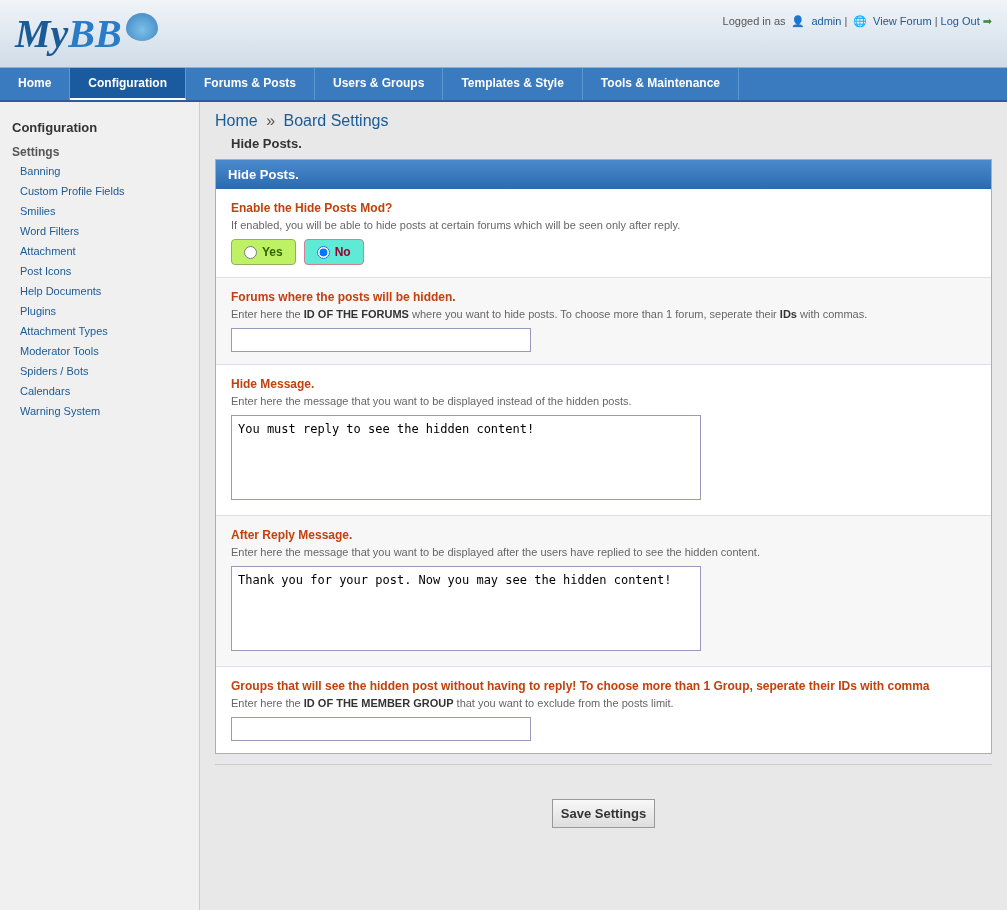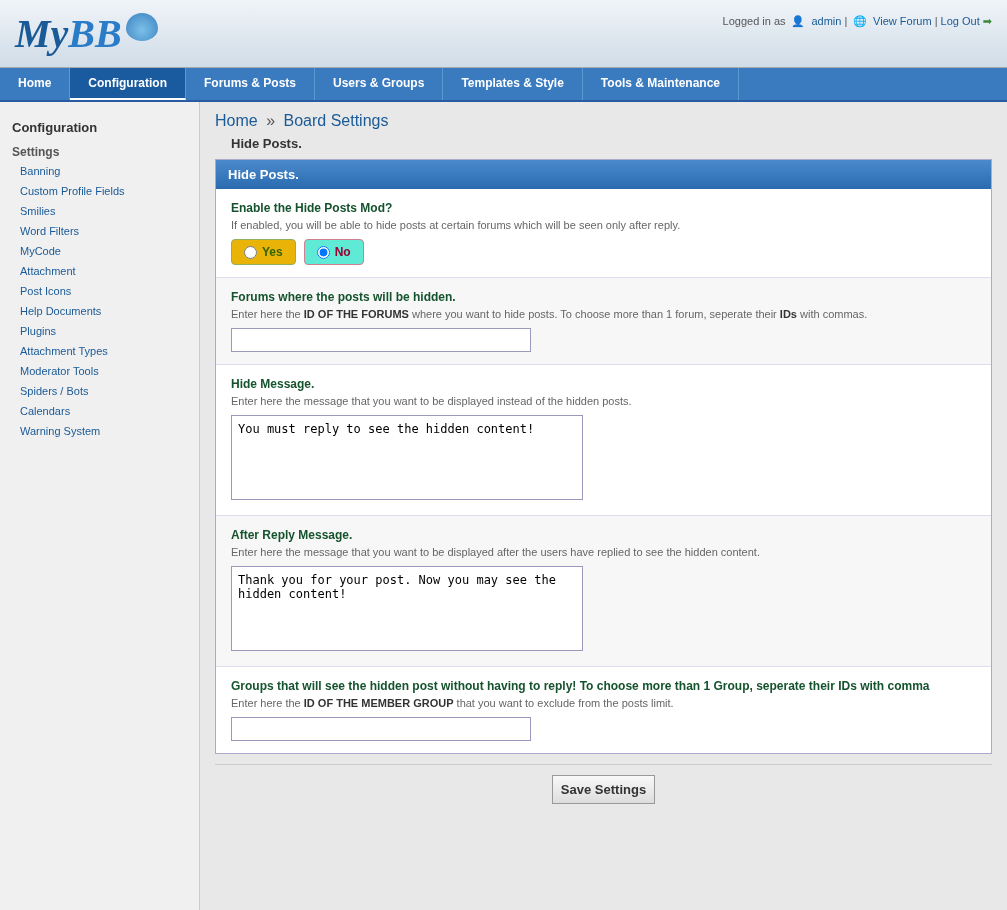--- a/index.html
+++ b/index.html
@@ -36,38 +36,38 @@
 
     
     .panel { border: 1px solid #aac; margin-bottom: 10px; background: #fff; }
     .panel-header { background: linear-gradient(180deg, #4a8acc 0%, #2a6aaf 100%); color: #fff; font-size: 13px; font-weight: bold; padding: 7px 12px; }
     .panel-body { padding: 0; }
 
     .form-row { padding: 12px 15px; border-bottom: 1px solid #dde; background: #fff; }
     .form-row:last-child { border-bottom: none; }
     .form-row.alt { background: #f7f7f7; }
 
-    .field-label { font-size: 12px; font-weight: bold; color: #14532d; margin-bottom: 4px; }
+    .field-label { font-size: 12px; font-weight: bold; color: #c2410c; margin-bottom: 4px; }
     .field-desc { font-size: 11px; color: #666; margin-bottom: 8px; }
     .field-desc strong { color: #333; }
 
     
     .radio-group { display: flex; gap: 8px; margin-top: 6px; }
     .radio-btn { display: flex; align-items: center; gap: 5px; padding: 5px 12px; border: 1px solid #aaa; border-radius: 4px; cursor: pointer; font-size: 12px; font-weight: bold; }
-    .radio-btn.yes-btn { background: #eab308; border-color: #90b060; color: #336600; }
+    .radio-btn.yes-btn { background: #bef264; border-color: #90b060; color: #336600; }
     .radio-btn.no-btn { background: #5eead4; border-color: #d08090; color: #990033; }
     .radio-btn input[type="radio"] { cursor: pointer; }
 
     
     .text-input { border: 1px solid #99b; padding: 4px 6px; width: 300px; font-size: 12px; background: #fff; }
-    textarea.text-area { border: 1px solid #99b; padding: 6px; width: 352px; height: 85px; font-size: 12px; background: #fff; resize: none; }
+    textarea.text-area { border: 1px solid #99b; padding: 6px; width: 470px; height: 85px; font-size: 12px; background: #fff; resize: none; }
 
     
     .save-area { background: #e8e8e8; border-top: 1px solid #ccc; padding: 10px 15px; text-align: center; margin-top: 10px; }
-    .save-btn { background: linear-gradient(180deg, #f8f8f8 0%, #ddd 100%); border: 1px solid #999; padding: 6px 8px; font-size: 13px; font-weight: bold; cursor: pointer; color: #333; }
+    .save-btn { background: linear-gradient(180deg, #f8f8f8 0%, #ddd 100%); border: 1px solid #999; padding: 6px 8px; font-size: 13px; font-weight: bold; cursor: pointer; color: #333; margin-top: 24px; }
 
     
     #header-inner { display: flex; justify-content: space-between; }
   </style>
 </head>
 <body>
 
 <div id="header">
   <div id="header-inner">
     <div>
@@ -96,21 +96,20 @@
 
 <div id="content-wrapper">
 
   <div id="sidebar">
     <div class="section-title">Configuration</div>
     <div class="sub-title">Settings</div>
     <a class="sidebar-link" href="#">Banning</a>
     <a class="sidebar-link" href="#">Custom Profile Fields</a>
     <a class="sidebar-link" href="#">Smilies</a>
     <a class="sidebar-link" href="#">Word Filters</a>
-    <a class="sidebar-link" href="#">MyCode</a>
     <a class="sidebar-link" href="#">Attachment</a>
     <a class="sidebar-link" href="#">Post Icons</a>
     <a class="sidebar-link" href="#">Help Documents</a>
     <a class="sidebar-link" href="#">Plugins</a>
     <a class="sidebar-link" href="#">Attachment Types</a>
     <a class="sidebar-link" href="#">Moderator Tools</a>
     <a class="sidebar-link" href="#">Spiders / Bots</a>
     <a class="sidebar-link" href="#">Calendars</a>
     <a class="sidebar-link" href="#">Warning System</a>
   </div>

